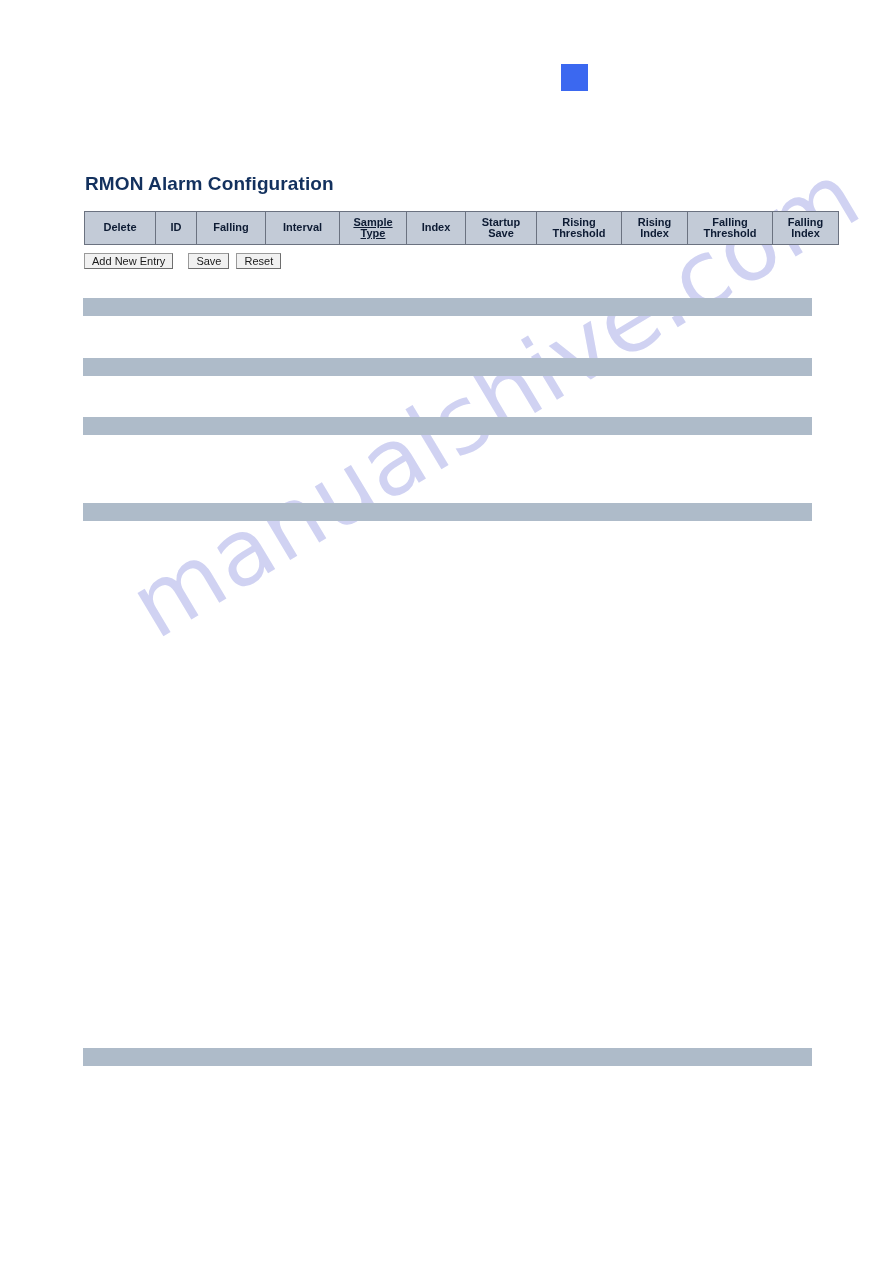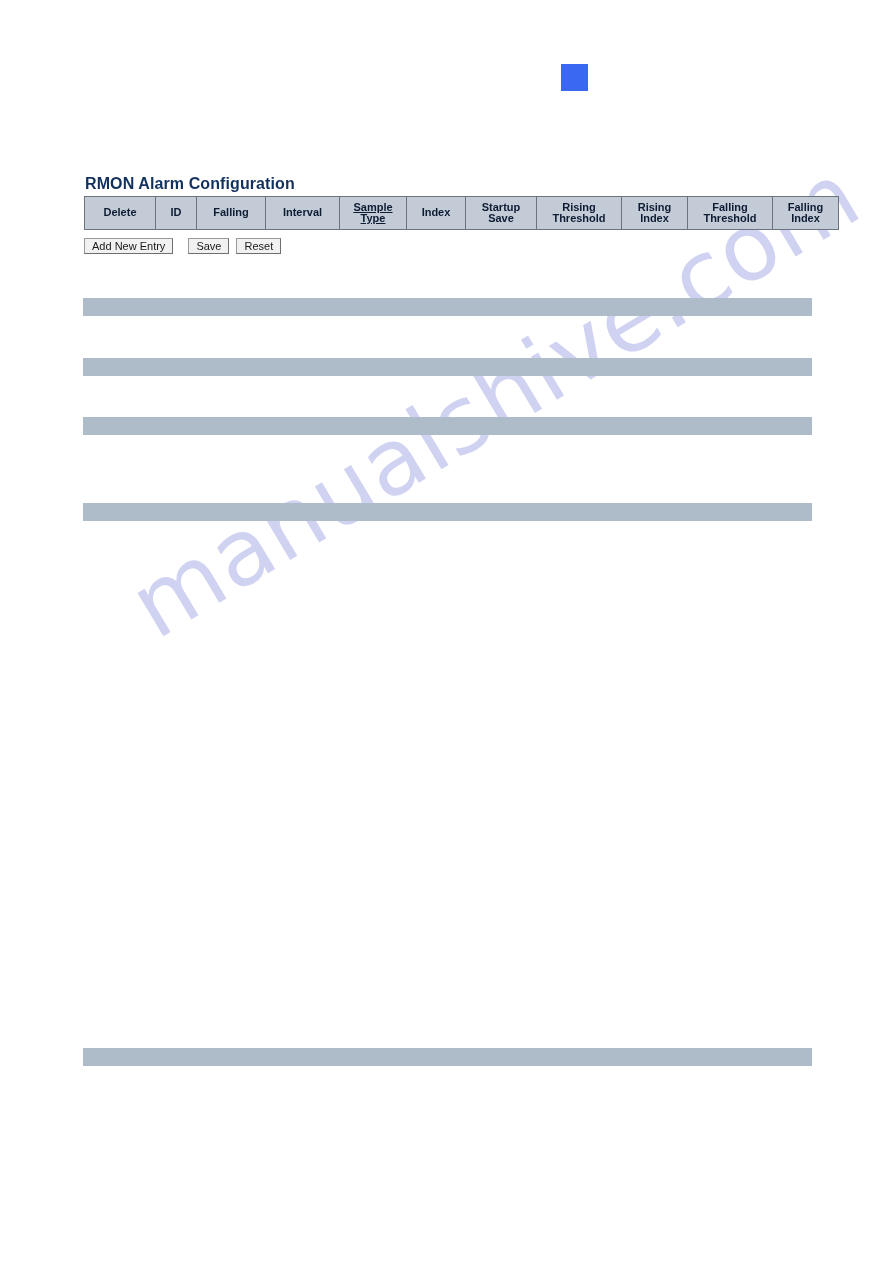--- a/index.html
+++ b/index.html
@@ -59,25 +59,25 @@
   
   #ui-block {
     position: absolute;
     left: 84px;
     top: 176px;
     z-index: 2;
   }
 
   #panel-title {
     font-family: "Liberation Sans", sans-serif;
-    font-size: 16px;
+    font-size: 19px;
     font-weight: bold;
     color: #13315e;
     letter-spacing: .1px;
-    margin: 0 0 4px 1px;
+    margin: 0 0 19px 1px;
     line-height: 16px;
   }
 
   
   #config-table {
     border-collapse: collapse;
     border: 1px solid #5c5c5c;
     background: #c3cbd7;
     table-layout: fixed;
   }

